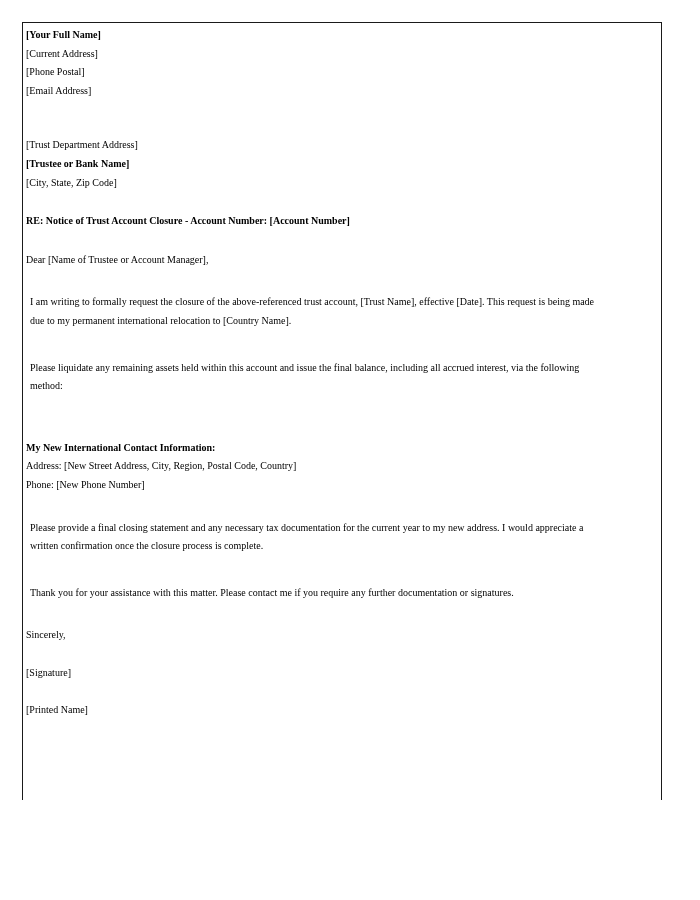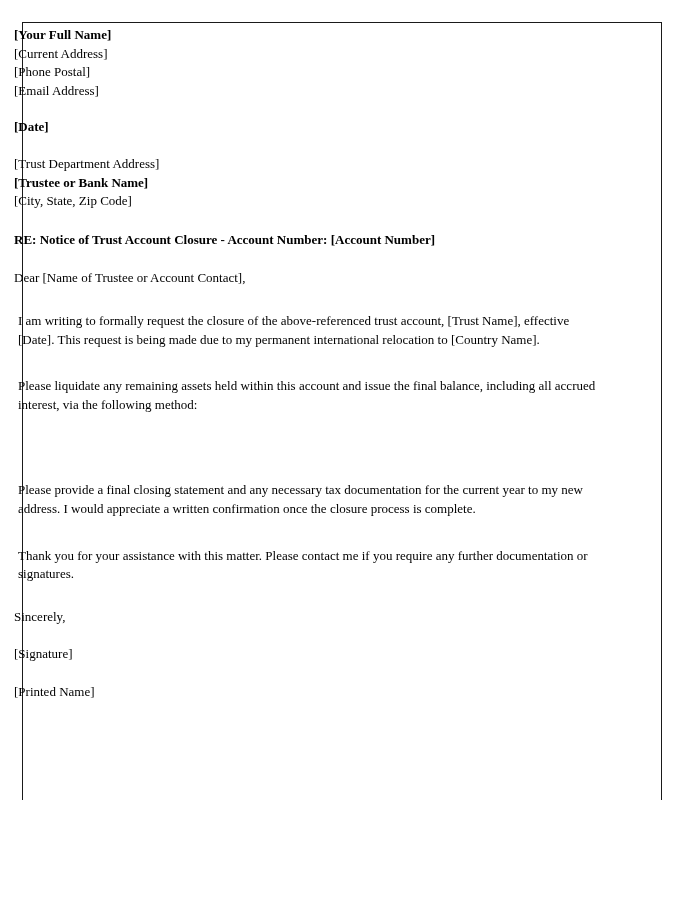--- a/index.html
+++ b/index.html
@@ -25,24 +25,24 @@
     height: 778px;
     border-top: 1px solid #1a1a1a;
     border-left: 1px solid #1a1a1a;
     border-right: 1px solid #1a1a1a;
     border-bottom: none;
     box-sizing: border-box;
   }
 
   .letter-body {
     position: absolute;
-    left: 14px;
+    left: 26px;
     top: 26px;
     width: 588px;
-    font-size: 13px;
+    font-size: 10px;
     line-height: 18.6px;
   }
 
   .block {
     margin: 0;
     padding: 0;
   }
   .line {
     margin: 0;
     white-space: normal;
@@ -89,57 +89,59 @@
 
   <div class="block">
     <div class="line bold">[Your Full Name]</div>
     <div class="line">[Current Address]</div>
     <div class="line">[Phone Postal]</div>
     <div class="line">[Email Address]</div>
   </div>
 
   <div class="gap-sender"></div>
 
-  <div class="block">
-    <div class="line bold">[Date]</div>
-  </div>
 
   <div class="gap-date"></div>
 
   <div class="block">
     <div class="line">[Trust Department Address]</div>
     <div class="line bold">[Trustee or Bank Name]</div>
     <div class="line">[City, State, Zip Code]</div>
   </div>
 
   <div class="gap-recipient"></div>
 
   <div class="block">
     <div class="line bold">RE: Notice of Trust Account Closure - Account Number: [Account Number]</div>
   </div>
 
   <div class="gap-subject"></div>
 
   <div class="block">
-    <div class="line">Dear [Name of Trustee or Account Contact],</div>
+    <div class="line">Dear [Name of Trustee or Account Manager],</div>
   </div>
 
   <div class="gap-salute"></div>
 
   <p class="para">I am writing to formally request the closure of the above-referenced trust account, [Trust Name], effective [Date]. This request is being made due to my permanent international relocation to [Country Name].</p>
 
   <div class="gap-para"></div>
 
   <p class="para">Please liquidate any remaining assets held within this account and issue the final balance, including all accrued interest, via the following method:</p>
 
   <div class="gap-para"></div>
 
 
   <div class="gap-list"></div>
 
+  <div class="block">
+    <div class="line bold">My New International Contact Information:</div>
+    <div class="line">Address: [New Street Address, City, Region, Postal Code, Country]</div>
+    <div class="line">Phone: [New Phone Number]</div>
+  </div>
 
   <div class="gap-contact"></div>
 
   <p class="para">Please provide a final closing statement and any necessary tax documentation for the current year to my new address. I would appreciate a written confirmation once the closure process is complete.</p>
 
   <div class="gap-para"></div>
 
   <p class="para">Thank you for your assistance with this matter. Please contact me if you require any further documentation or signatures.</p>
 
   <div class="gap-close"></div>

